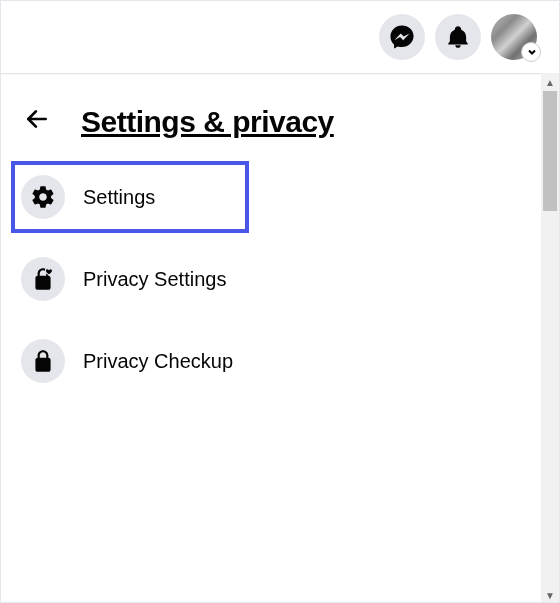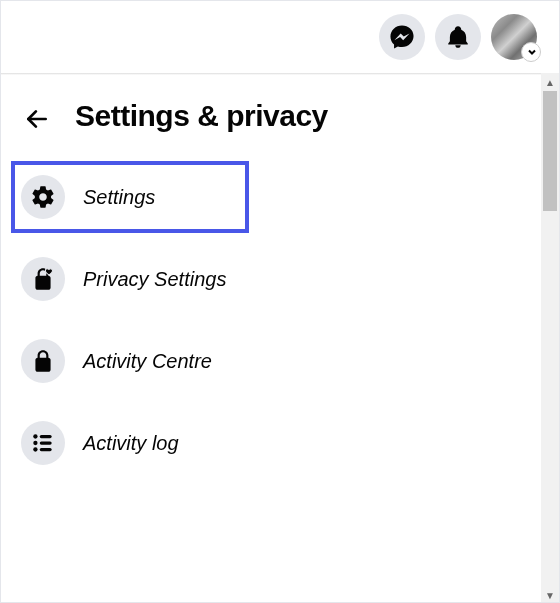--- a/index.html
+++ b/index.html
@@ -58,23 +58,24 @@
     }
     .divider-shadow {
       height: 2px;
       background: linear-gradient(#ddd, transparent);
     }
     .panel {
       padding: 18px 12px 0 12px;
     }
     .panel-header {
       display: flex;
-      align-items: flex-start;
-      gap: 18px;
+      align-items: flex-end;
+      gap: 24px;
       padding: 6px 4px 24px 4px;
+      text-decoration: underline;
     }
     .back-btn {
       width: 40px;
       height: 40px;
       border-radius: 50%;
       display: flex;
       align-items: center;
       justify-content: center;
       cursor: pointer;
     }
@@ -85,21 +86,20 @@
       letter-spacing: -0.5px;
     }
     .menu-item {
       display: flex;
       align-items: center;
       gap: 18px;
       padding: 12px 8px;
       border-radius: 8px;
       cursor: pointer;
       position: relative;
-      font-style: italic;
     }
     .menu-item.highlighted {
       outline: 4px solid #4957e8;
       outline-offset: -2px;
       border-radius: 0;
       width: 234px;
     }
     .menu-icon-wrap {
       width: 44px;
       height: 44px;
@@ -217,38 +217,23 @@
     </div>
 
     <div class="menu-item">
       <div class="menu-icon-wrap">
         <span>
           <svg width="26" height="26" viewBox="0 0 24 24" fill="#050505">
             <path d="M17 9V7c0-2.8-2.2-5-5-5S7 4.2 7 7v2c-1.1 0-2 .9-2 2v9c0 1.1.9 2 2 2h10c1.1 0 2-.9 2-2v-9c0-1.1-.9-2-2-2zM9 7c0-1.7 1.3-3 3-3s3 1.3 3 3v2H9V7z"></path>
           </svg>
         </span>
       </div>
-      <span class="menu-label">Activity Centre</span>
-    </div>
-
-    <div class="menu-item">
-      <div class="menu-icon-wrap">
-        <span>
-          <svg width="26" height="26" viewBox="0 0 24 24" fill="#050505">
-            <circle cx="5" cy="6" r="2"></circle>
-            <rect x="9" y="4.5" width="11" height="3" rx="1.5"></rect>
-            <circle cx="5" cy="12" r="2"></circle>
-            <rect x="9" y="10.5" width="11" height="3" rx="1.5"></rect>
-            <circle cx="5" cy="18" r="2"></circle>
-            <rect x="9" y="16.5" width="11" height="3" rx="1.5"></rect>
-          </svg>
-        </span>
-      </div>
-      <span class="menu-label">Activity log</span>
-    </div>
+      <span class="menu-label">Privacy Checkup</span>
+    </div>
+
 
 
   </div>
 </div>
 
 <div class="scrollbar">
   <div class="scrollbar-up">▲</div>
   <div class="scrollbar-thumb"></div>
   <div class="scrollbar-down">▼</div>
 </div>

